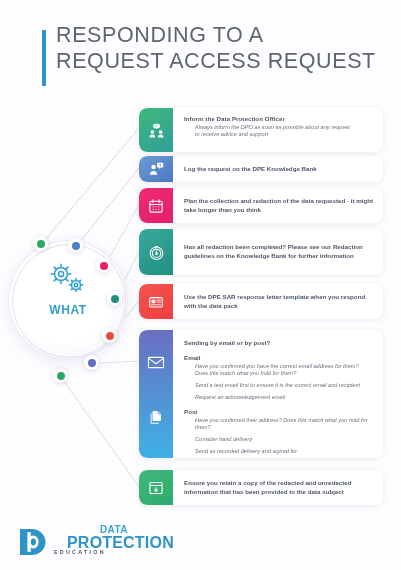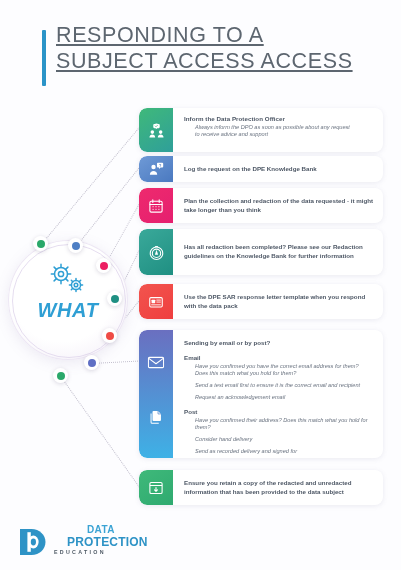--- a/index.html
+++ b/index.html
@@ -10,32 +10,32 @@
     color:#5a6573;
     position:relative;
   }
   .page{position:absolute;inset:0;background:#fdfdff;}
 
   
   .header{position:absolute;left:0;top:22px;width:401px;height:70px;}
   .title-bar{position:absolute;left:42px;top:8px;width:4px;height:56px;background:#2b94c8;border-radius:1px;}
   .title{position:absolute;left:56px;top:0;width:340px;
     font-size:21.5px;letter-spacing:0.6px;line-height:26px;color:#5d6670;font-weight:400;}
-  .title span{display:block;white-space:nowrap;text-decoration:underline;}
+  .title span{display:block;white-space:nowrap;}
 
   
   .circle-wrap{position:absolute;left:8px;top:240px;width:120px;height:120px;}
   .circle-glow{position:absolute;left:0;top:0;width:120px;height:120px;border-radius:50%;
     background:radial-gradient(circle at 45% 40%, #ffffff 55%, #f7f4fa 78%, #f3eef8 100%);
     box-shadow:0 3px 14px rgba(120,110,160,.13), inset 0 0 0 1px rgba(235,228,243,.9);}
   .circle-ring{position:absolute;left:4px;top:4px;width:112px;height:112px;border-radius:50%;
     border:1px solid rgba(224,215,236,.85);}
   .gear-icon{position:absolute;left:32px;top:20px;width:56px;height:36px;}
   .wtd{position:absolute;left:0;top:62px;width:120px;text-align:center;
-    color:#2f9fd4;font-size:20px;font-weight:700;letter-spacing:.6px;line-height:17px;font-style:italic;}
+    color:#2f9fd4;font-size:12px;font-weight:700;letter-spacing:.6px;line-height:17px;}
 
   
   .dot{position:absolute;width:15px;height:15px;border-radius:50%;background:#fff;
     box-shadow:0 1px 4px rgba(90,80,120,.22);display:flex;align-items:center;justify-content:center;}
   .dot i{display:block;width:8px;height:8px;border-radius:50%;}
 
   .dotline{position:absolute;height:0;border-top:1px dotted #b9b6c6;transform-origin:0 0;opacity:.85;}
 
   
   .card{position:absolute;left:139px;width:244px;background:#fff;border-radius:8px;
@@ -52,33 +52,33 @@
   .sec-q{font-size:6.2px;font-weight:700;color:#4d5765;line-height:8.4px;}
   .sec-t{font-size:6.2px;font-weight:700;color:#4d5765;line-height:8.4px;margin-top:7px;}
   .sec-i{font-size:5.6px;font-style:italic;color:#6a7380;line-height:7.4px;margin-left:11px;}
   .sec-i.gap{margin-top:4.5px;}
 
   
   .footer{position:absolute;left:18px;top:524px;width:200px;height:40px;}
   .logo-d{position:absolute;left:0;top:3px;width:30px;height:30px;}
   .logo-tx{position:absolute;left:36px;top:1px;}
   .lg1{font-size:10px;font-weight:700;color:#3ba3d4;letter-spacing:.4px;line-height:10.5px;text-align:center;}
-  .lg2{font-size:12px;font-weight:700;color:#2e93c6;letter-spacing:.2px;line-height:13px;padding-left:13px;}
+  .lg2{font-size:16px;font-weight:700;color:#2e93c6;letter-spacing:.2px;line-height:13px;padding-left:13px;}
   .lg3{font-size:5.3px;font-weight:700;color:#4f5a66;letter-spacing:2.3px;line-height:7px;}
 </style>
 </head>
 <body>
 
 <div class="page">
 
   <div class="header">
     <div class="title-bar"></div>
     <div class="title">
       <span>RESPONDING TO A</span>
-      <span>SUBJECT ACCESS ACCESS</span>
+      <span>REQUEST ACCESS REQUEST</span>
     </div>
   </div>
 
   <div id="lines">
       <div class="dotline" style="left: 40.5px; top: 243.5px; width: 153.325px; transform: rotate(-50.027deg);"></div>
       <div class="dotline" style="left: 75.5px; top: 245.5px; width: 101.747px; transform: rotate(-51.3842deg);"></div>
       <div class="dotline" style="left: 103.5px; top: 265.5px; width: 72.7496px; transform: rotate(-60.7924deg);"></div>
       <div class="dotline" style="left: 114.5px; top: 298.5px; width: 56.1293px; transform: rotate(-64.1197deg);"></div>
       <div class="dotline" style="left: 109.5px; top: 335.5px; width: 46.9308px; transform: rotate(-51.0542deg);"></div>
       <div class="dotline" style="left: 91.5px; top: 362.5px; width: 47.5657px; transform: rotate(-3.01279deg);"></div>

